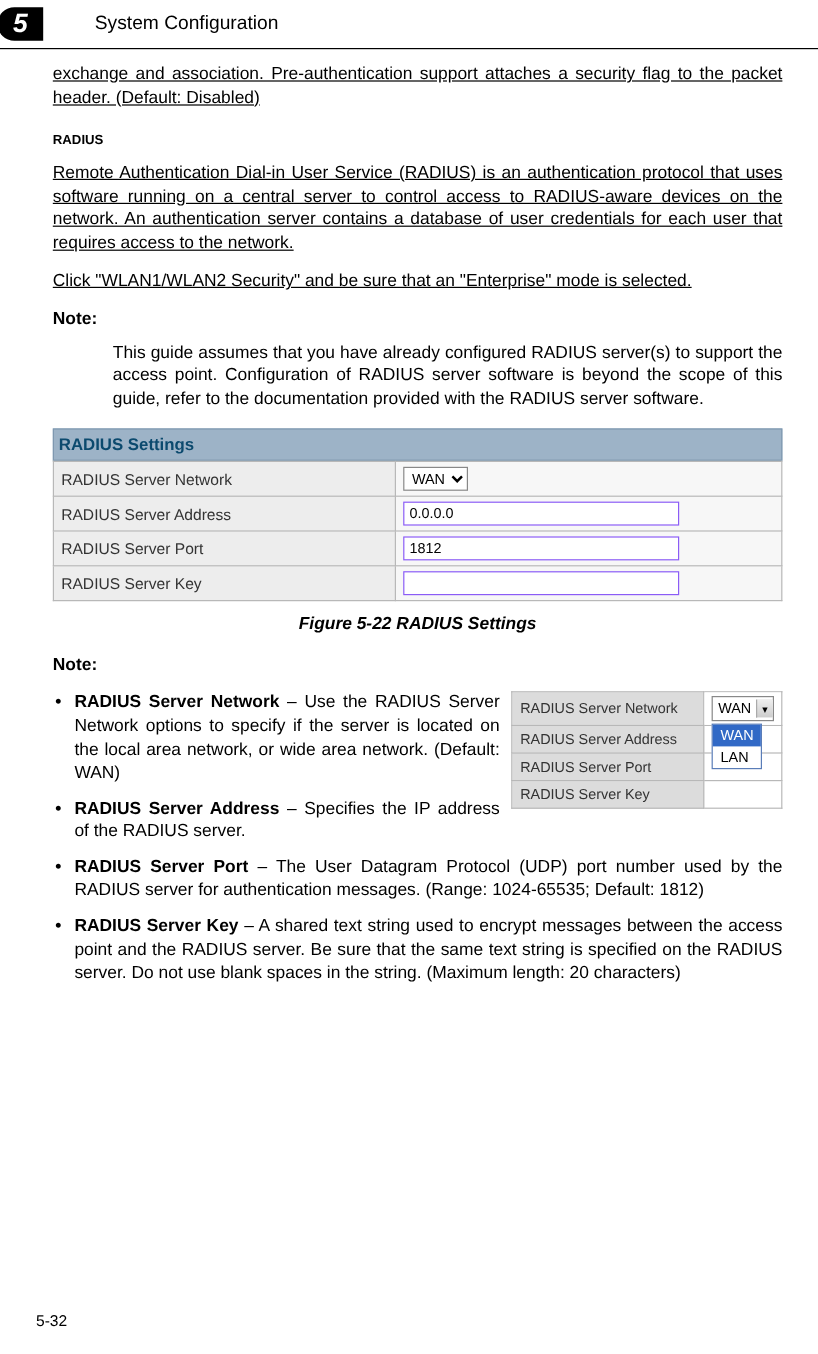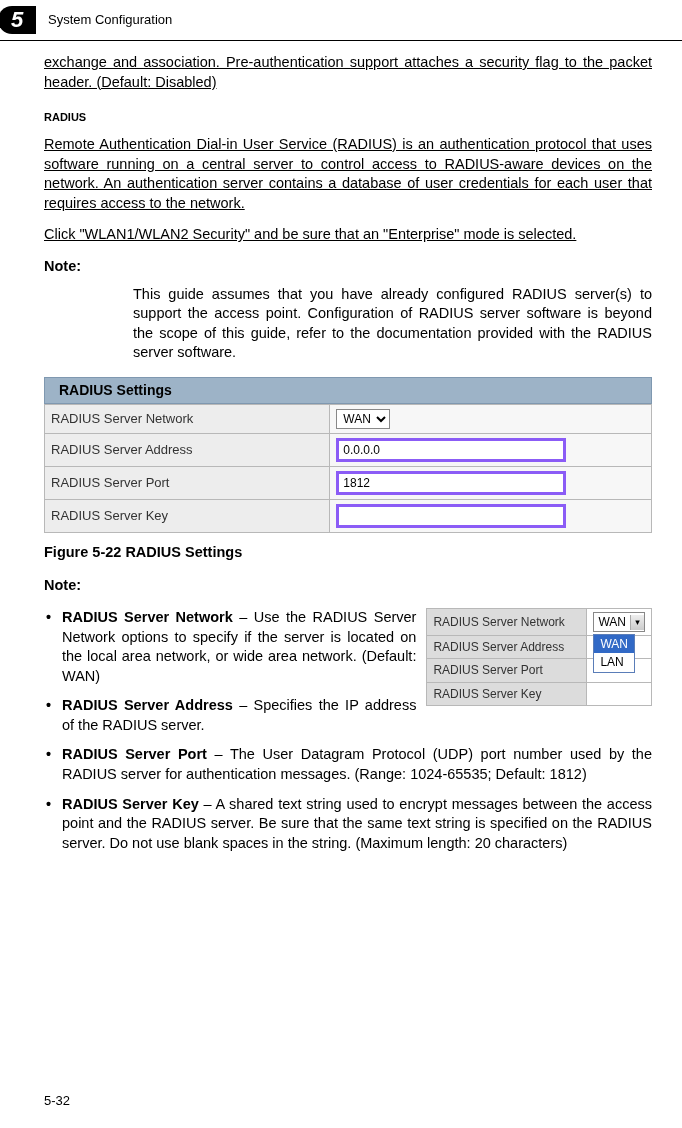--- a/index.html
+++ b/index.html
@@ -31,37 +31,38 @@
       display: flex;
       align-items: center;
       justify-content: center;
       font-style: italic;
       border-top-left-radius: 14px;
       border-bottom-left-radius: 14px;
       margin-left: -2px;
       margin-right: 12px;
     }
     .chapter-title {
-      font-size: 13px;
+      font-size: 16px;
+      margin-left: 31px;
     }
     .content {
       padding: 0 30px 0 44px;
     }
     .para { margin-bottom: 12px; text-align: justify; text-decoration: underline; }
     .section-heading { font-weight: bold; margin-top: 18px; margin-bottom: 10px; font-size: 11px; }
-    .note-row { display: flex; margin-bottom: 12px; gap: 39px; }
+    .note-row { display: flex; margin-bottom: 12px; }
     .note-label { font-weight: bold; min-width: 50px; }
     .note-text { text-align: justify; margin-top: 28px; }
     .figure-wrap { margin: 14px 0 6px 0; }
     .fig-title-bar {
       background: #9db3c7;
-      color: #000000;
+      color: #0c4a6e;
       font-weight: bold;
       font-size: 14px;
-      padding: 3px 14px;
+      padding: 3px 4px;
       border: 1px solid #7f98b0;
     }
     table.settings {
       border-collapse: collapse;
       width: 100%;
       font-size: 13px;
     }
     table.settings td {
       border: 1px solid #b8b8b8;
       padding: 4px 6px;
@@ -80,25 +81,25 @@
       font-family: Arial, sans-serif;
       font-size: 12px;
       padding: 1px 2px;
       border: 1px solid #888;
       background: #fff;
     }
     .inp {
       font-family: Arial, sans-serif;
       font-size: 12px;
       padding: 2px 4px;
-      border: 3px solid #8b5cf6;
+      border: 1px solid #8b5cf6;
       width: 230px;
       background: #fff;
     }
-    .caption { text-align: left; font-weight: bold; margin: 10px 0 14px 0; font-size: 14.5px; }
+    .caption { text-align: center; font-weight: bold; margin: 10px 0 14px 0; font-size: 14.5px; font-style: italic; }
     .inline-title { font-weight: bold; }
     .bullet-row { display: flex; margin-bottom: 10px; }
     .bullet-dot { min-width: 18px; padding-left: 2px; font-weight: bold; }
     .bullet-text { text-align: justify; flex: 1; }
     .float-panel { float: right; margin: 0 0 6px 10px; }
     .mini-table {
       border-collapse: collapse;
       font-size: 12px;
     }
     .mini-table td {
@@ -132,21 +133,21 @@
     .dd-trigger .tarrow {
       border-left: 1px solid #aaa;
       background: linear-gradient(#eee,#ccc);
       width: 14px; height: 15px;
       display:flex; align-items:center; justify-content:center;
       font-size: 9px;
     }
     .page-num {
       position: absolute;
       bottom: 18px;
-      left: 44px;
+      left: 30px;
       font-size: 13px;
       text-align: center;
     }
     .clearfix::after { content:""; display:block; clear:both; }
   </style>
 </head>
 <body>
 
 <div class="header">
   <div class="chapter-badge">5</div>

